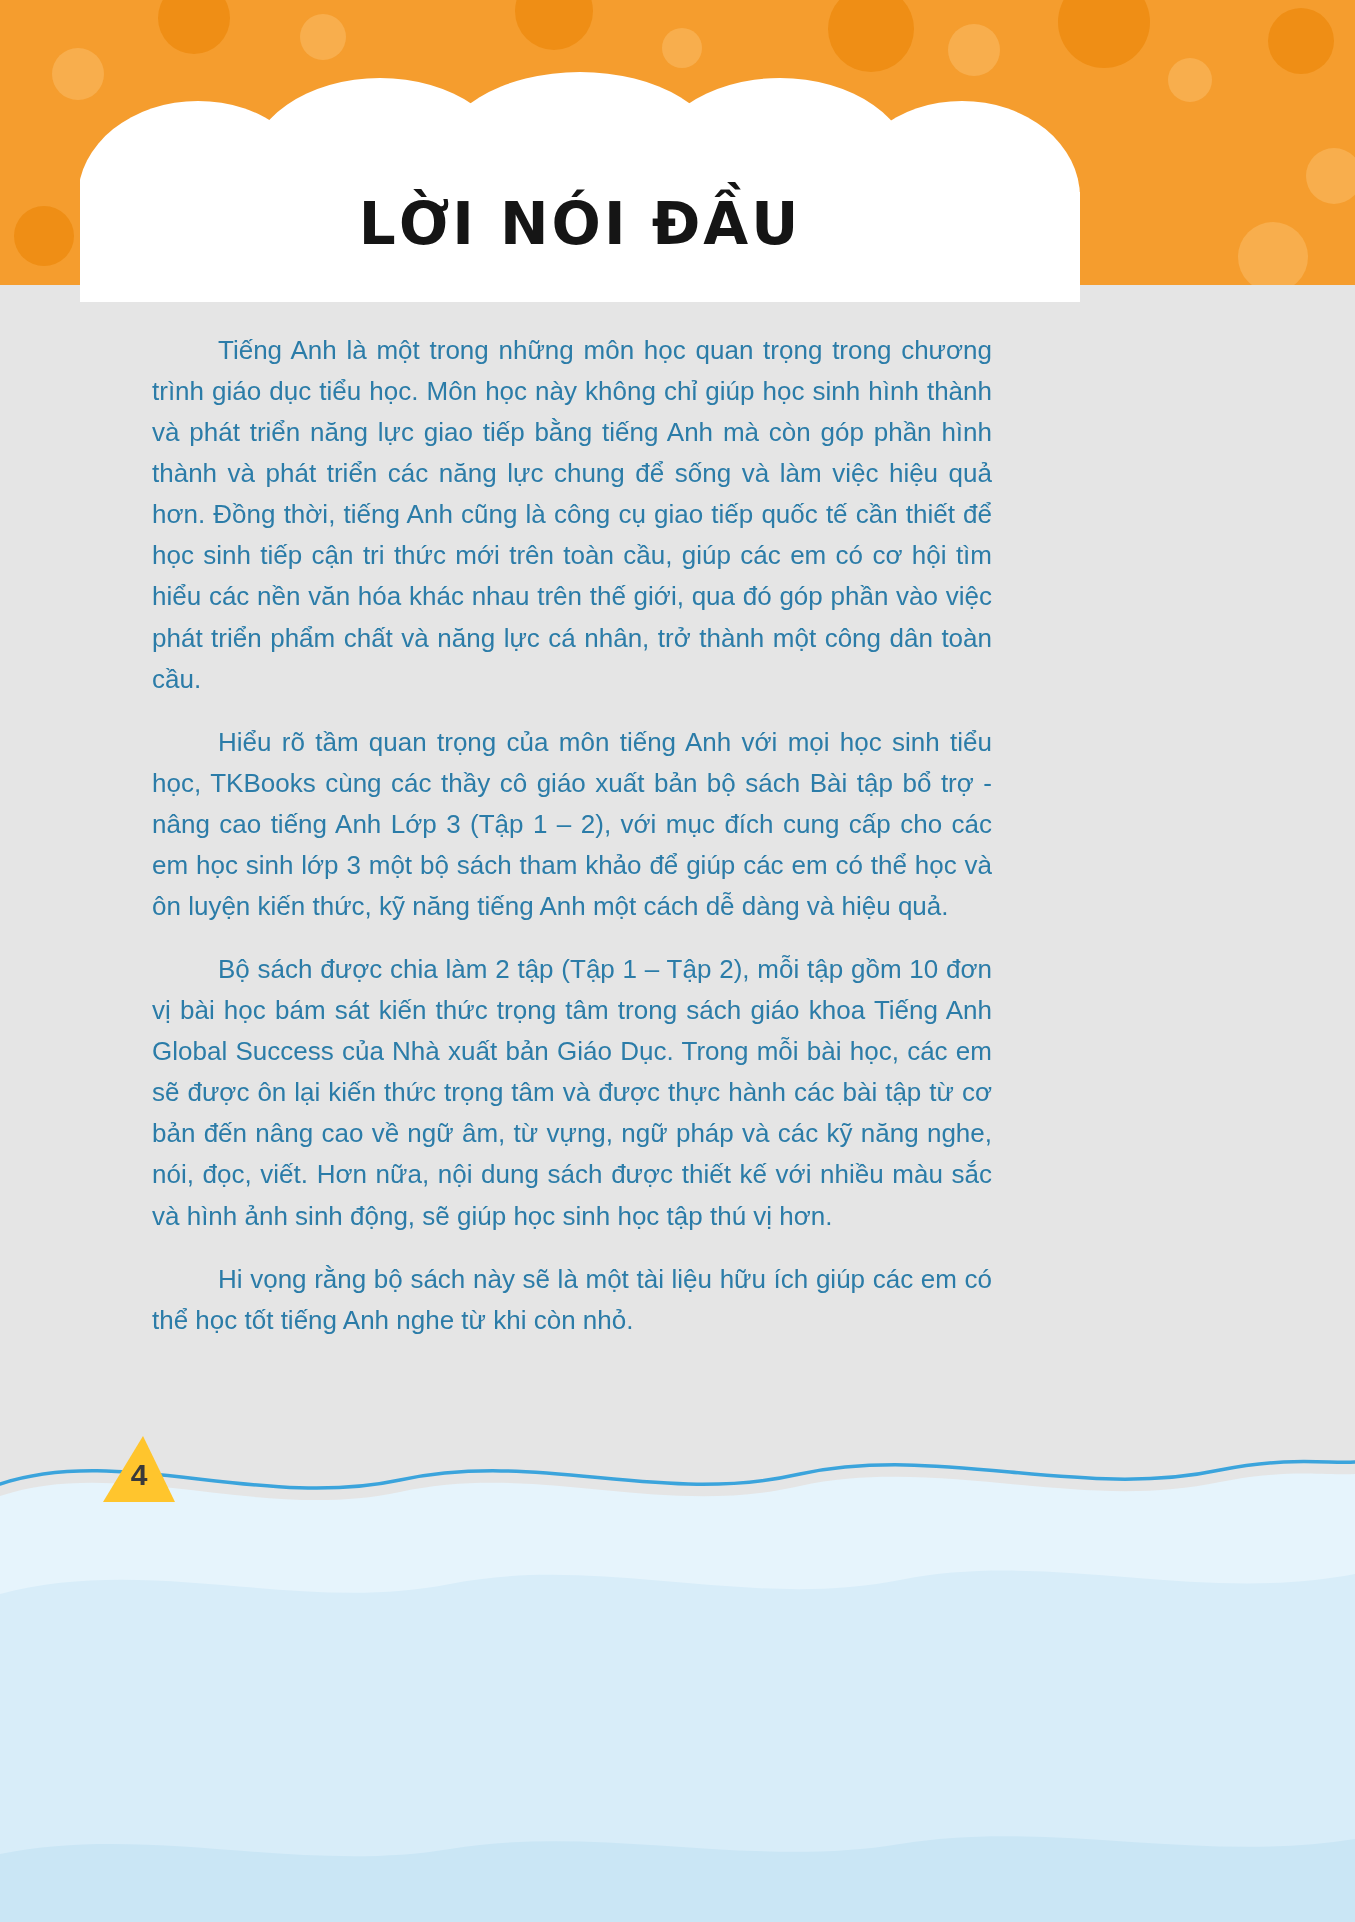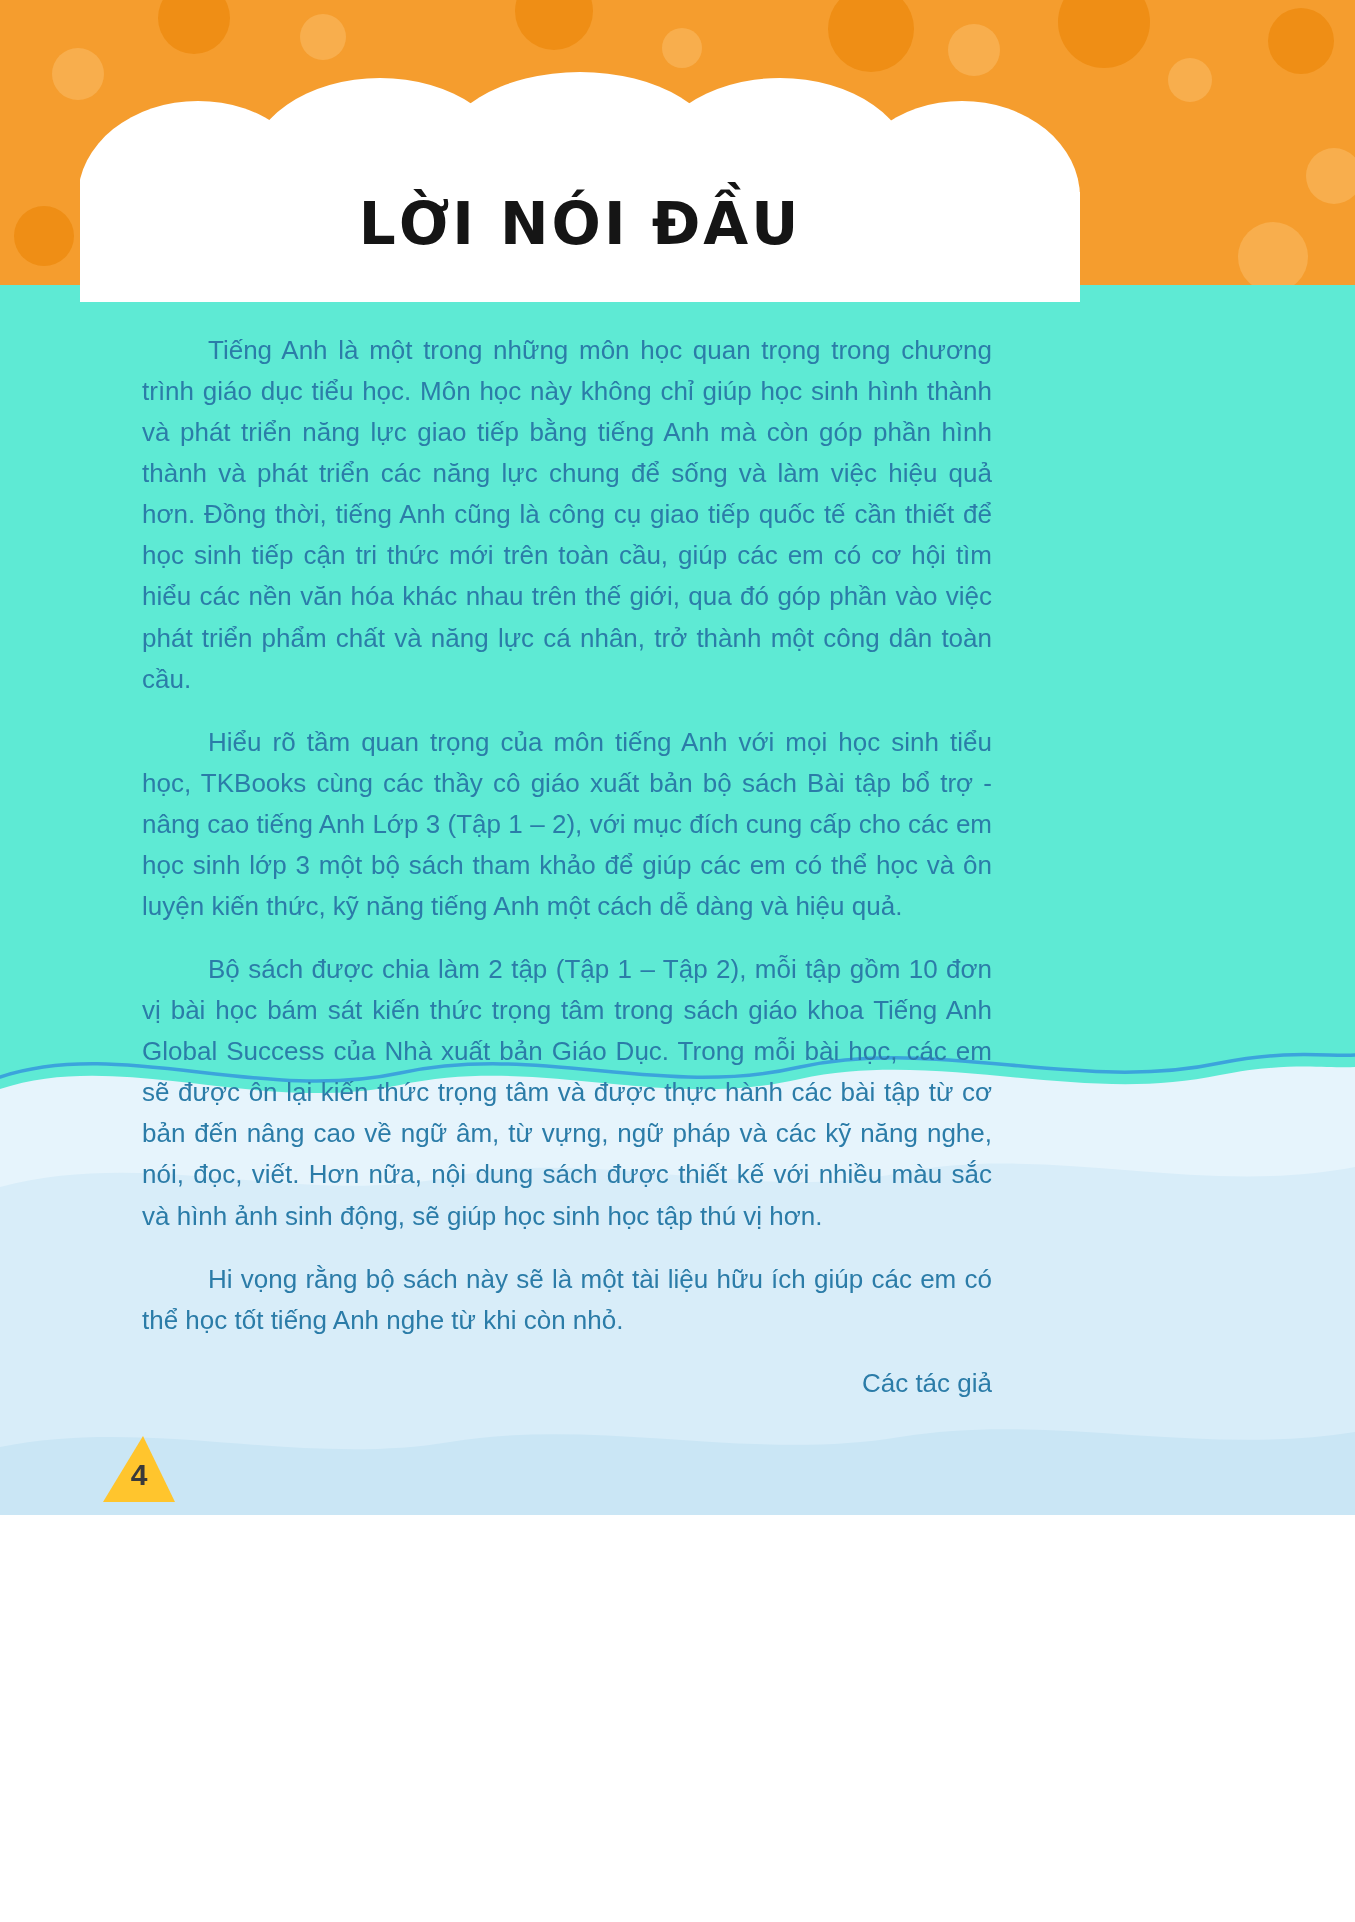--- a/index.html
+++ b/index.html
@@ -1,21 +1,21 @@
 <!DOCTYPE html>
 <html><head>
 <meta charset="utf-8">
 <style>
   html,body { margin:0; padding:0; background:#ffffff; }
   .page {
     position:relative;
     width:1355px;
-    height:1515px;
+    height:1922px;
     margin:0 auto;
-    background:#5eead4;
+    background:#e5e5e5;
     overflow:hidden;
     font-family:"Liberation Sans", sans-serif;
   }
 
   
   .header-band {
     position:absolute;
     top:0; left:0;
     width:1355px; height:285px;
     background:#F59D2E;
@@ -49,21 +49,21 @@
     position:absolute;
     left:140px; top:330px;
     width:852px;
     color:#2B7CA8;
     font-size:26px;
     line-height:1.58;
     text-align:justify;
     z-index:2;
   }
   .content p {
-    margin:0 0 22px 2px;
+    margin:0 0 22px 12px;
     text-indent:66px;
   }
   .content p.signature {
     text-align:right;
     text-indent:0;
     margin-top:14px;
     font-weight:400;
   }
 
   
@@ -122,21 +122,20 @@
     </g>
   </svg>
 
   <div class="cloud-title">LỜI NÓI ĐẦU</div>
 
   <div class="content">
     <p>Tiếng Anh là một trong những môn học quan trọng trong chương trình giáo dục tiểu học. Môn học này không chỉ giúp học sinh hình thành và phát triển năng lực giao tiếp bằng tiếng Anh mà còn góp phần hình thành và phát triển các năng lực chung để sống và làm việc hiệu quả hơn. Đồng thời, tiếng Anh cũng là công cụ giao tiếp quốc tế cần thiết để học sinh tiếp cận tri thức mới trên toàn cầu, giúp các em có cơ hội tìm hiểu các nền văn hóa khác nhau trên thế giới, qua đó góp phần vào việc phát triển phẩm chất và năng lực cá nhân, trở thành một công dân toàn cầu.</p>
     <p>Hiểu rõ tầm quan trọng của môn tiếng Anh với mọi học sinh tiểu học, TKBooks cùng các thầy cô giáo xuất bản bộ sách Bài tập bổ trợ - nâng cao tiếng Anh Lớp 3 (Tập 1 – 2), với mục đích cung cấp cho các em học sinh lớp 3 một bộ sách tham khảo để giúp các em có thể học và ôn luyện kiến thức, kỹ năng tiếng Anh một cách dễ dàng và hiệu quả.</p>
     <p>Bộ sách được chia làm 2 tập (Tập 1 – Tập 2), mỗi tập gồm 10 đơn vị bài học bám sát kiến thức trọng tâm trong sách giáo khoa Tiếng Anh Global Success của Nhà xuất bản Giáo Dục. Trong mỗi bài học, các em sẽ được ôn lại kiến thức trọng tâm và được thực hành các bài tập từ cơ bản đến nâng cao về ngữ âm, từ vựng, ngữ pháp và các kỹ năng nghe, nói, đọc, viết. Hơn nữa, nội dung sách được thiết kế với nhiều màu sắc và hình ảnh sinh động, sẽ giúp học sinh học tập thú vị hơn.</p>
     <p>Hi vọng rằng bộ sách này sẽ là một tài liệu hữu ích giúp các em có thể học tốt tiếng Anh nghe từ khi còn nhỏ.</p>
-    <p class="signature">Các tác giả</p>
   </div>
 
   <svg class="water-svg" viewBox="0 0 1355 500" aria-hidden="true">
 
     <path d="M0,62 C120,22 260,88 400,58 C540,28 660,84 800,52 C940,22 1080,78 1220,48 C1290,34 1330,42 1355,40" fill="none" stroke="#3BA4DC" stroke-width="3.5" stroke-linecap="round"></path>
 
     <path d="M0,74 C120,34 260,100 400,70 C540,40 660,96 800,64 C940,34 1080,90 1220,60 C1290,46 1330,54 1355,52 L1355,500 L0,500 Z" fill="#E6F4FC"></path>
 
     <path d="M0,172 C150,132 300,192 450,162 C600,132 750,188 900,158 C1050,128 1200,182 1355,152 L1355,500 L0,500 Z" fill="#D8EDF9"></path>
 

